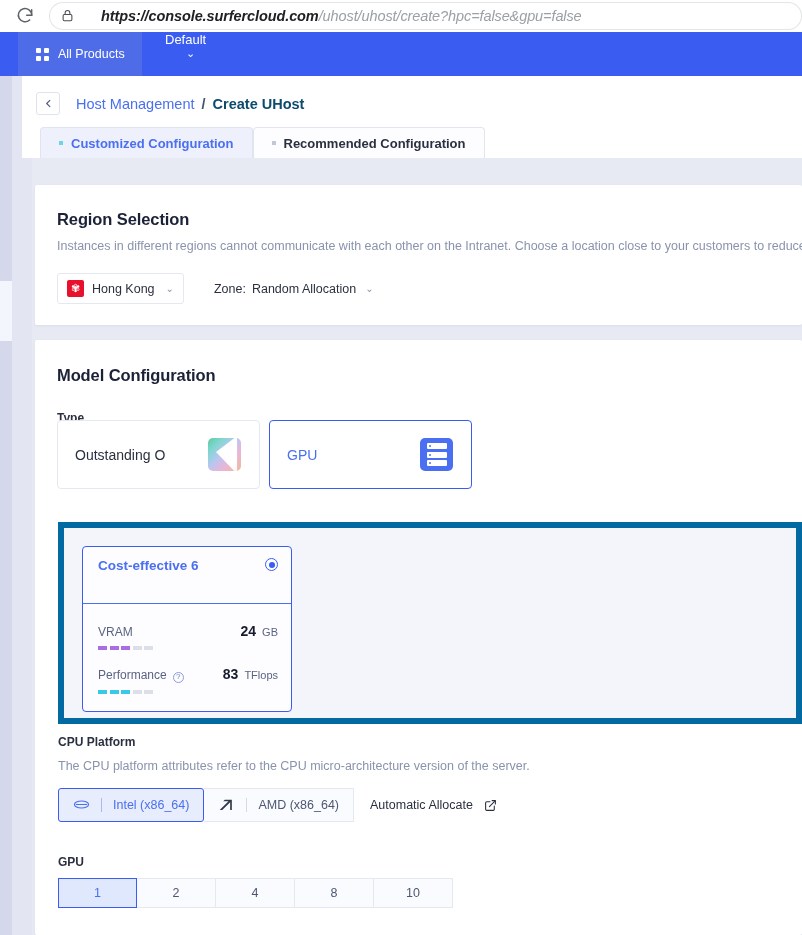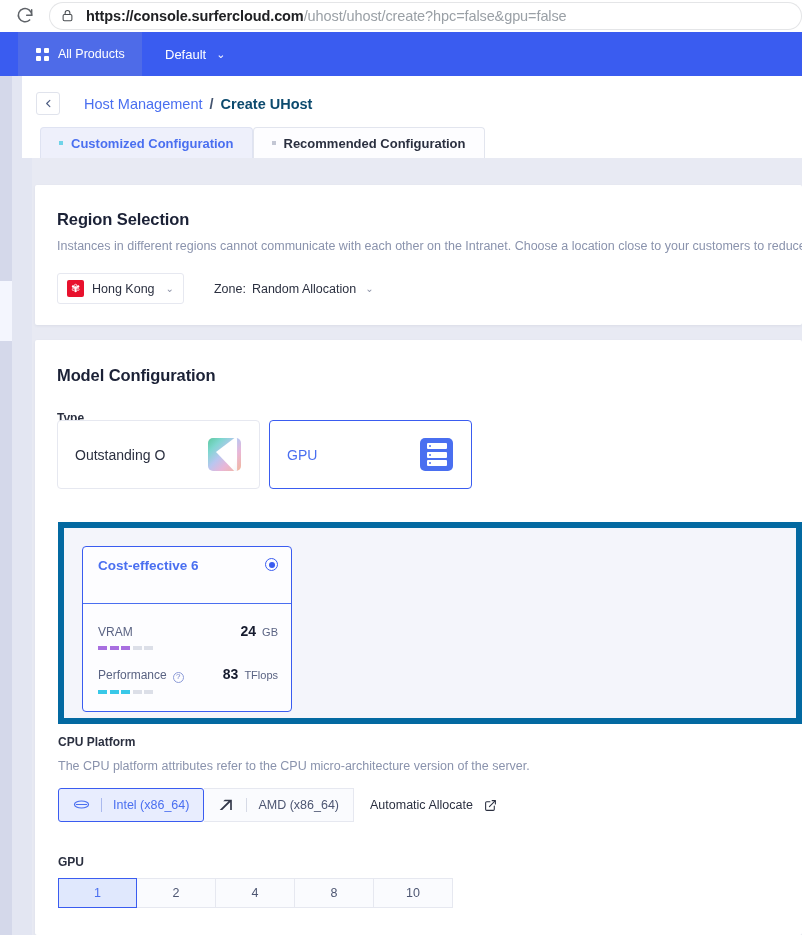--- a/index.html
+++ b/index.html
@@ -29,25 +29,26 @@
     height: 28px;
     flex: 1;
     background: #ffffff;
     border-radius: 14px;
     display: flex; align-items: center;
     box-shadow: 0 0 0 1px #e4e5e7 inset;
     padding-left: 11px;
   }
   .lock-icon { width: 15px; height: 16px; flex: none; color: #4a4e52; }
   .url-text {
-    margin-left: 11px;
+    margin-left: 26px;
     font-size: 14.5px;
     color: #9aa0a6;
     white-space: nowrap;
     letter-spacing: -0.1px;
+    font-style: italic;
   }
   .url-text b { color: #202124; font-weight: 700; }
 
   
   .console-nav {
     position: absolute; left: 0; top: 32px;
     width: 802px; height: 44px;
     background: #3a5cf0;
   }
   .nav-allproducts {
@@ -60,21 +61,21 @@
   }
   .grid-icon { width: 13px; height: 13px; flex: none;
     display: grid; grid-template-columns: 5px 5px; grid-template-rows: 5px 5px; gap: 3px; }
   .grid-icon i { background: #fff; border-radius: 1px; display: block; }
   .nav-allproducts .lbl { font-size: 12.5px; margin-left: 9px; white-space: nowrap; }
   .nav-default {
     position: absolute; left: 143px; top: 0;
     height: 44px;
     display: flex; align-items: center;
     padding: 0 16px 0 22px;
-    color: #fff; font-size: 13px;
+    color: #fff; font-size: 13px; flex-direction: column;
   }
   .nav-default .chev { margin-left: 10px; font-size: 11px; opacity: .95; }
 
   
   .page-bg {
     position: absolute; left: 0; top: 76px;
     width: 802px; height: 859px;
     background: #e8eaf3;
   }
   .left-rail {
@@ -105,21 +106,21 @@
     display: flex; align-items: center;
   }
   .back-btn {
     width: 24px; height: 23px;
     border: 1px solid #e0e3ec; border-radius: 3px;
     background: #fff;
     display: flex; align-items: center; justify-content: center;
     color: #4a5a80; font-size: 11px;
   }
   .crumb-wrap { margin-left: 16px; font-size: 14.5px; white-space: nowrap; }
-  .crumb-link { color: #4a6ff0; margin-left: 8px; }
+  .crumb-link { color: #4a6ff0; }
   .crumb-sep { color: #44546f; margin: 0 3px; font-weight: 700; }
   .crumb-cur { color: #0c4a6e; font-weight: 700; }
 
   
   .tabs { position: absolute; left: 33px; top: 127px; display: flex; align-items: flex-end; }
   .tab {
     height: 31px;
     display: flex; align-items: center;
     padding: 0 18px;
     font-size: 13px; font-weight: 700;

